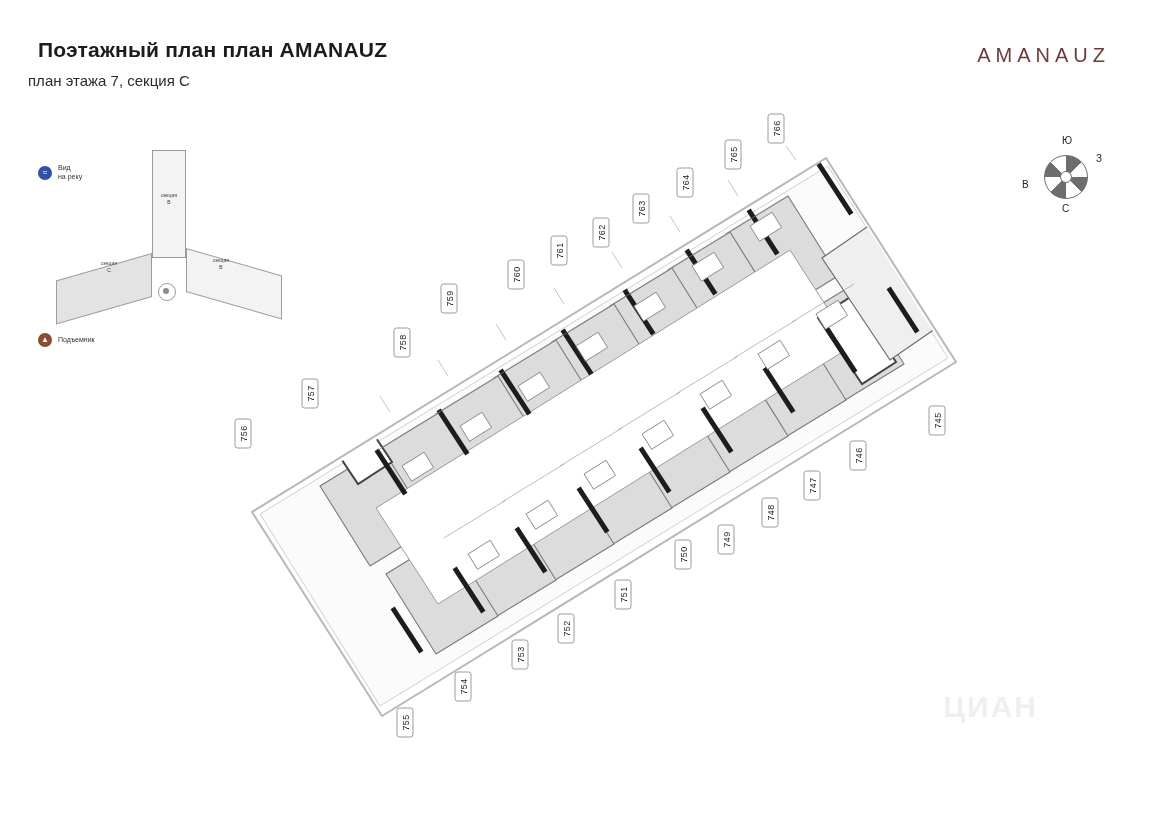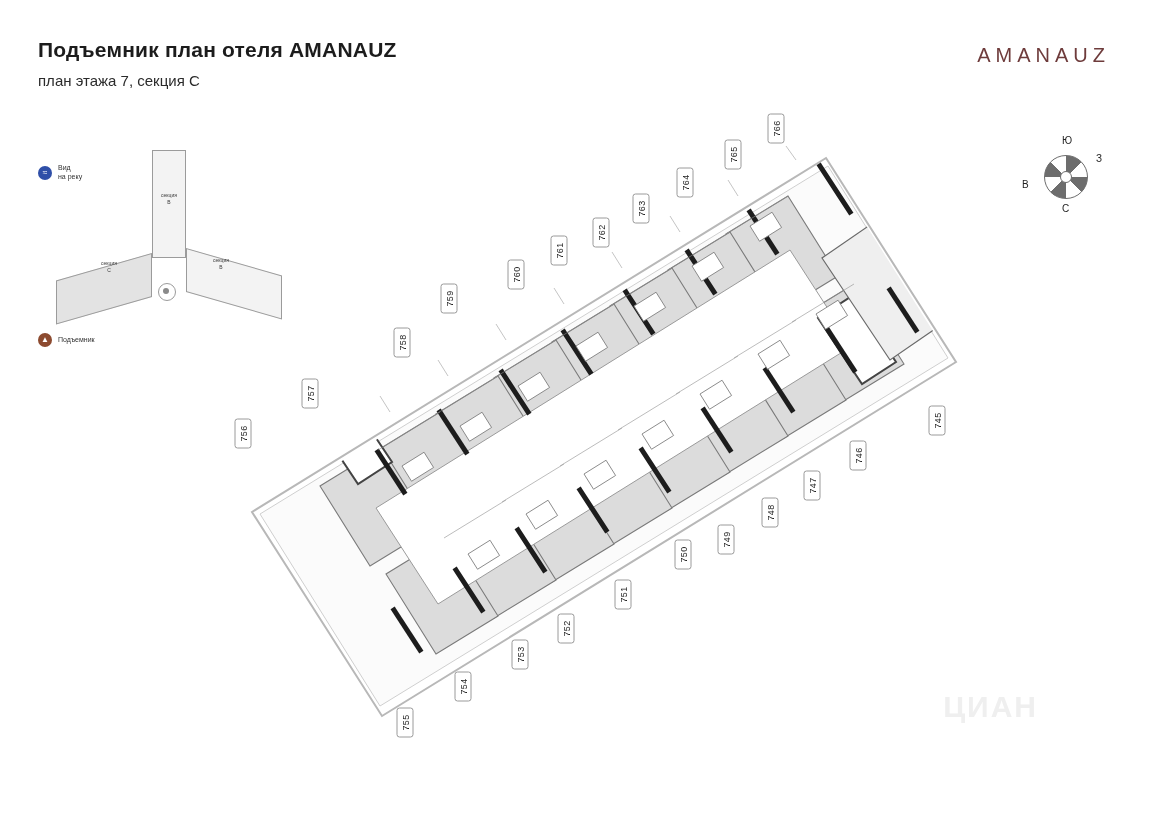--- a/index.html
+++ b/index.html
@@ -25,21 +25,21 @@
     left: 38px;
     top: 38px;
     font-size: 21px;
     font-weight: bold;
     letter-spacing: 0.2px;
     color: #1c1c1c;
     white-space: nowrap;
   }
   #header-subtitle {
     position: absolute;
-    left: 38px;
+    left: 28px;
     top: 72px;
     font-size: 15px;
     font-weight: normal;
     color: #2b2b2b;
     white-space: nowrap;
   }
   #brand-logo {
     position: absolute;
     right: 48px;
     top: 44px;
@@ -224,21 +224,21 @@
     color: #efefef;
     user-select: none;
     white-space: nowrap;
   }
 </style>
 </head>
 <body>
 
 <div id="page">
 
-  <div id="header-title">Подъемник план отеля AMANAUZ</div>
+  <div id="header-title">Поэтажный план план AMANAUZ</div>
   <div id="header-subtitle">план этажа 7, секция C</div>
   <div id="brand-logo">AMANAUZ</div>
 
   <div id="legend">
 
     <div id="keyplan">
       <div class="wing" id="wing-b-top"></div>
       <div class="wing-label" id="wing-b-top-label">секция
 B</div>
 

